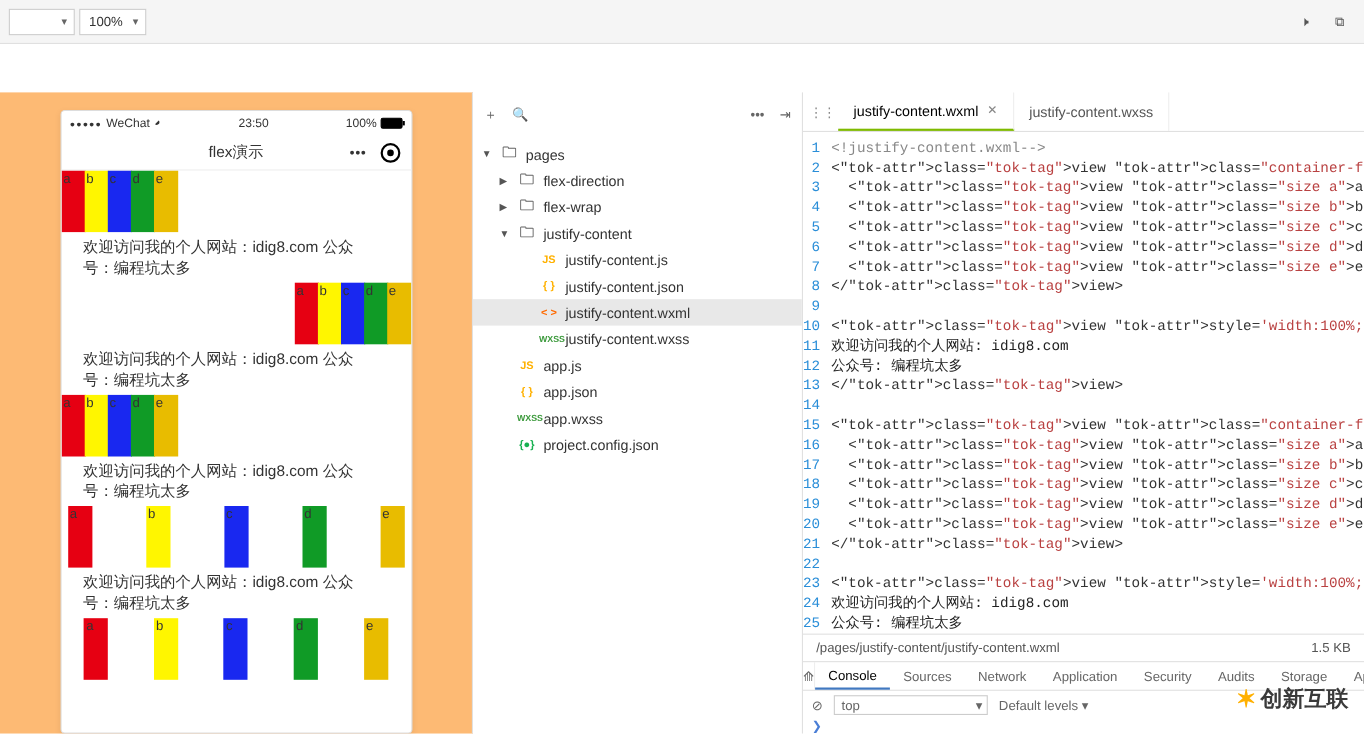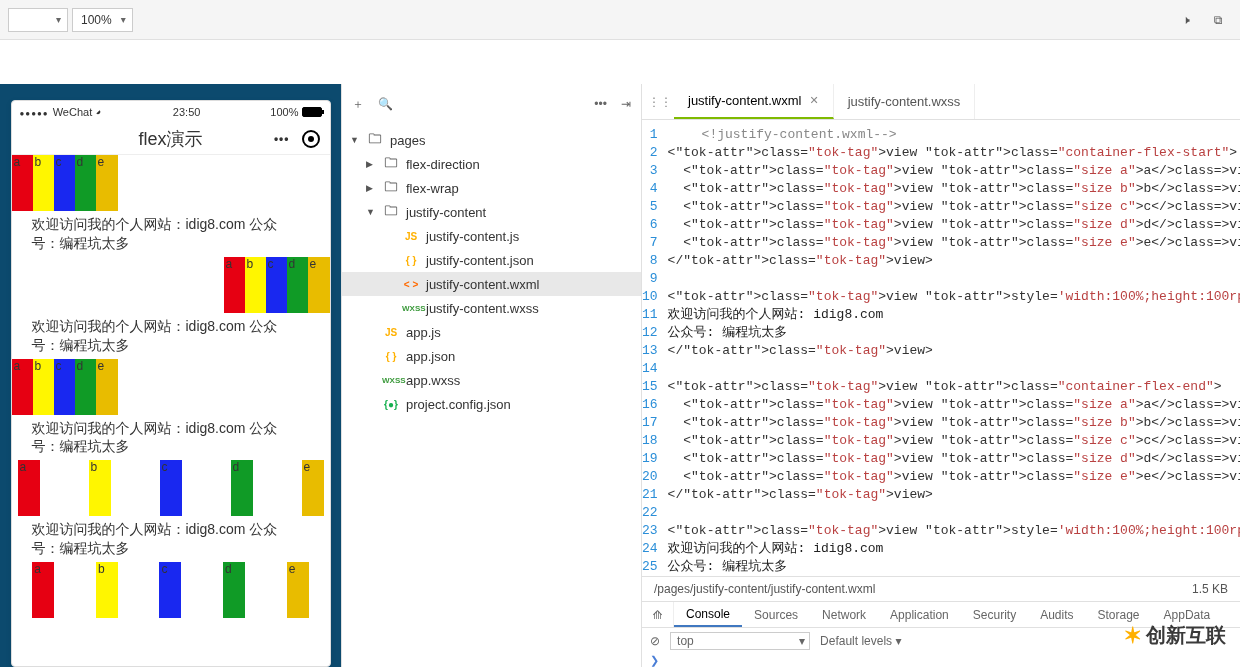--- a/index.html
+++ b/index.html
@@ -9,32 +9,32 @@
 .top-toolbar { height: 40px; background: #f5f5f5; border-bottom: 1px solid #e0e0e0; display: flex; align-items: center; padding: 0 8px; gap: 4px; }
 .tb-dropdown { height: 24px; background: #fff; border: 1px solid #ccc; padding: 0 20px 0 8px; font-size: 12px; position: relative; display: flex; align-items: center; min-width: 60px; }
 .tb-dropdown::after { content: "▾"; position: absolute; right: 6px; color: #666; font-size: 10px; }
 .tb-dropdown.wide { min-width: 180px; }
 .tb-icon-btn { width: 28px; height: 28px; display: flex; align-items: center; justify-content: center; color: #555; cursor: pointer; }
 .tb-spacer { flex: 1; }
 
 .main { flex: 1; display: flex; min-height: 0; }
 
 
-.sim-col { width: 342px; background: #0c4a6e; display: flex; flex-direction: column; border-right: 1px solid #e0e0e0; }
+.sim-col { width: 430px; background: #fdba74; display: flex; flex-direction: column; border-right: 1px solid #e0e0e0; }
 .phone { width: 320px; margin: 16px auto 0 auto; background: #fff; border: 1px solid #ddd; border-radius: 4px; box-shadow: 0 2px 6px rgba(0,0,0,.08); height: 580px; overflow: hidden; }
 .phone-status { height: 22px; display: flex; align-items: center; padding: 0 8px; font-size: 11px; }
 .ps-left { display: flex; align-items: center; gap: 4px; }
 .ps-dots::before { content: "●●●●●"; letter-spacing: 1px; font-size: 8px; }
 .ps-wifi::before { content: "◗"; transform: rotate(45deg); display:inline-block; }
 .ps-time { flex: 1; text-align: center; font-weight: 500; }
 .ps-batt { display: flex; align-items: center; gap: 3px; }
 .ps-batt-icon { width: 20px; height: 10px; border: 1px solid #000; border-radius: 2px; position: relative; background: #000; }
 .ps-batt-icon::after { content:""; position:absolute; right:-3px; top:2px; width:2px; height:4px; background:#000; }
 .phone-nav { height: 32px; display: flex; align-items: center; justify-content: center; position: relative; border-bottom: 1px solid #eee; }
-.phone-nav-title { font-size: 18px; }
+.phone-nav-title { font-size: 14px; }
 .phone-nav-menu { position: absolute; right: 40px; font-weight: bold; letter-spacing: 1px; }
 .phone-nav-target { position: absolute; right: 10px; width: 18px; height: 18px; border: 2px solid #000; border-radius: 50%; display: flex; align-items: center; justify-content: center; }
 .phone-nav-target::after { content:""; width:6px; height:6px; background:#000; border-radius:50%; }
 .phone-body { padding: 0; font-size: 13px; }
 .flexrow { display: flex; height: 56px; }
 .flexrow.start { justify-content: flex-start; }
 .flexrow.end { justify-content: flex-end; }
 .flexrow.between { justify-content: space-between; padding: 0 6px; }
 .flexrow.around { justify-content: space-around; }
 .cell { width: 22px; height: 56px; padding-left: 2px; font-size: 12px; }
@@ -65,21 +65,21 @@
 .editor-tabs { height: 36px; display: flex; align-items: stretch; border-bottom: 1px solid #e0e0e0; padding-left: 4px; }
 .ed-tab { display: flex; align-items: center; padding: 0 14px; font-size: 13px; color: #555; border-right: 1px solid #eee; gap: 8px; cursor: pointer; }
 .ed-tab.active { color: #000; border-bottom: 2px solid #7fba00; }
 .ed-tab-close { color: #888; font-size: 11px; }
 .ed-handle { width: 28px; display:flex; align-items:center; justify-content:center; color:#888; }
 .editor-body { flex: 1; display: flex; overflow: auto; font-family: Consolas, "Courier New", monospace; font-size: 13px; line-height: 18px; }
 .gutter { width: 44px; text-align: right; color: #2a8ed8; padding: 6px 10px 6px 0; user-select:none; }
 .code { flex: 1; padding: 6px 0; white-space: pre; }
 .tok-str { color: #b94141; }
 .tok-txt { color: #222; }
-.tok-cmt { color: #888; margin-left: 34px; }
+.tok-cmt { color: #888; }
 .editor-status { height: 24px; border-top: 1px solid #e0e0e0; display: flex; align-items: center; padding: 12px 12px; font-size: 12px; color: #555; gap: 16px; }
 .editor-status .spacer { flex:1; }
 
 
 .devtools { height: 66px; border-top: 1px solid #e0e0e0; display: flex; flex-direction: column; }
 .dt-tabs { height: 30px; display: flex; align-items: stretch; border-bottom: 1px solid #e0e0e0; }
 .dt-tool { width: 32px; display:flex; align-items:center; justify-content:center; color:#666; border-right:1px solid #eee; }
 .dt-tab { padding: 0 12px; display: flex; align-items: center; font-size: 12px; color: #666; cursor:pointer; }
 .dt-tab.active { color: #000; border-bottom: 2px solid #4078c0; }
 .dt-filter-row { display: flex; align-items: center; padding: 4px 8px; gap: 10px; font-size: 12px; color: #666; }

